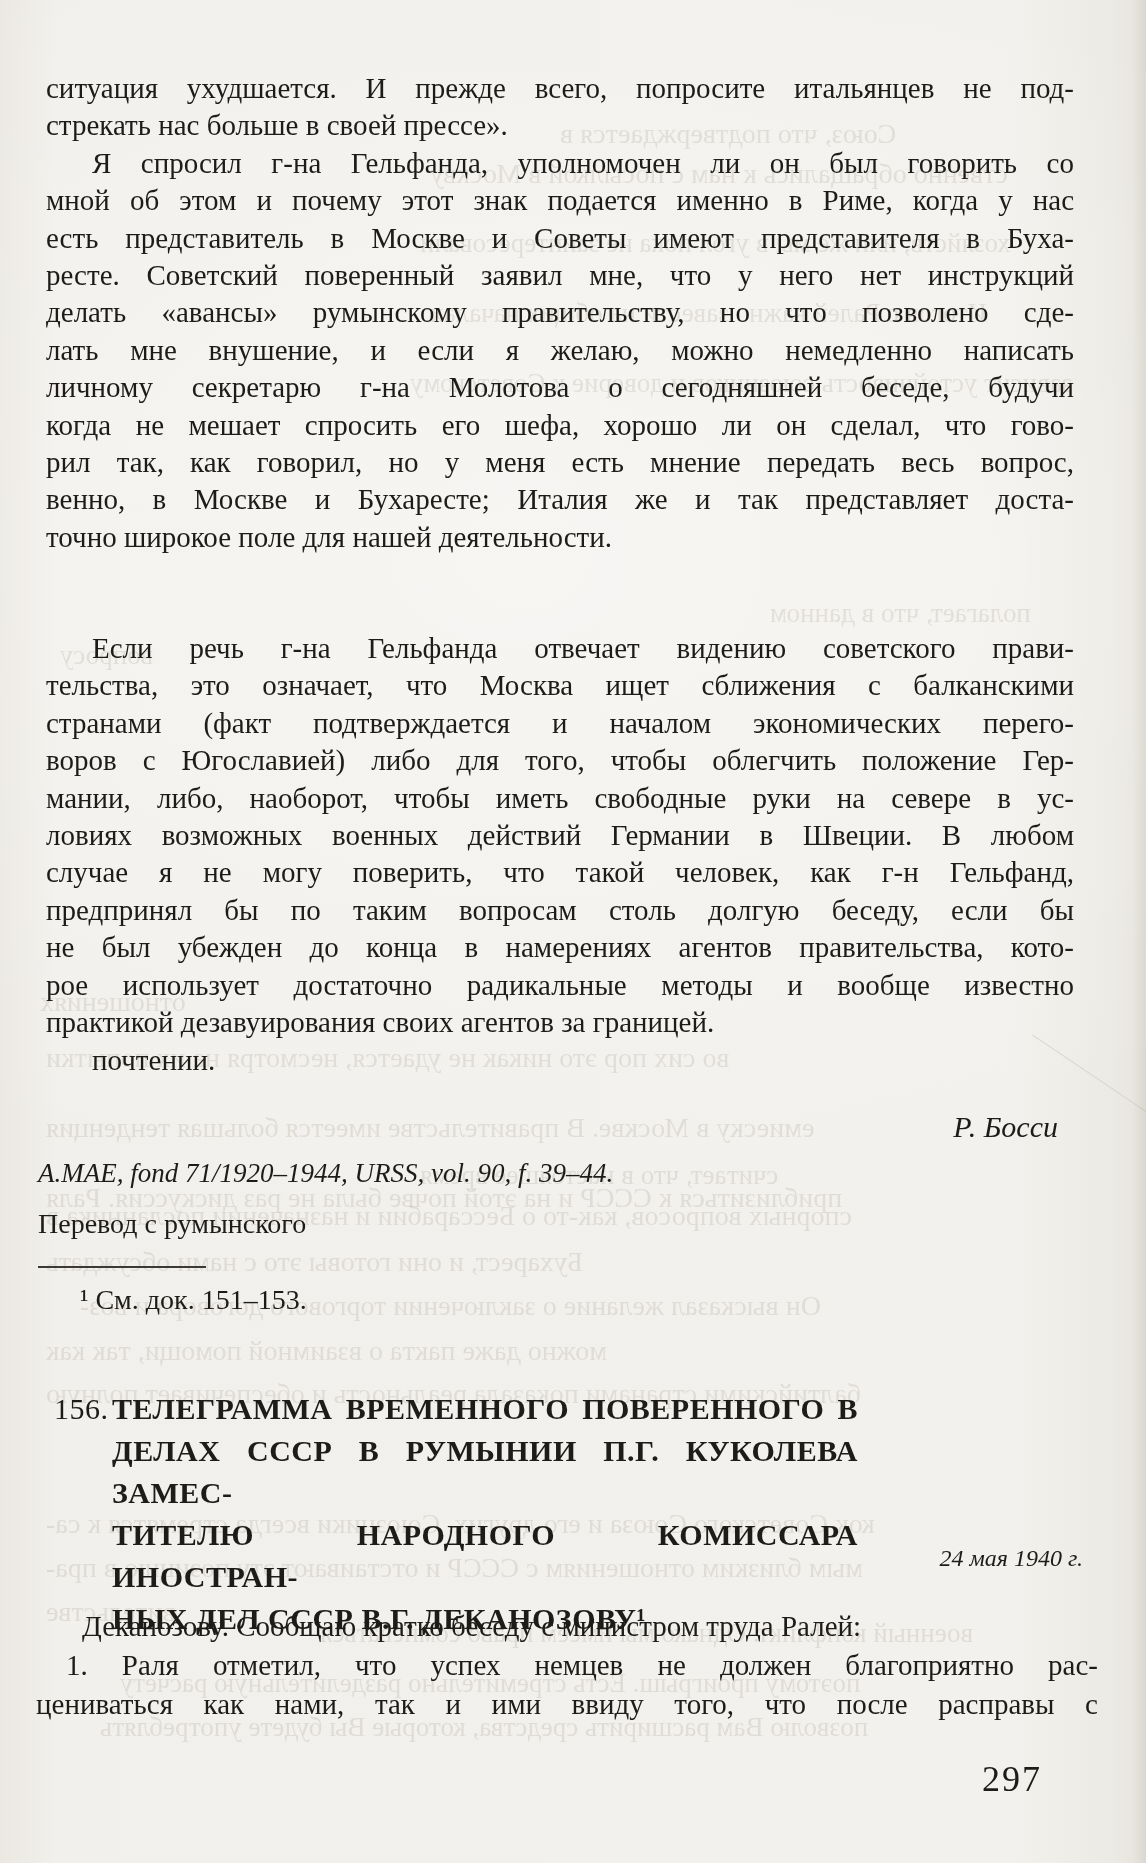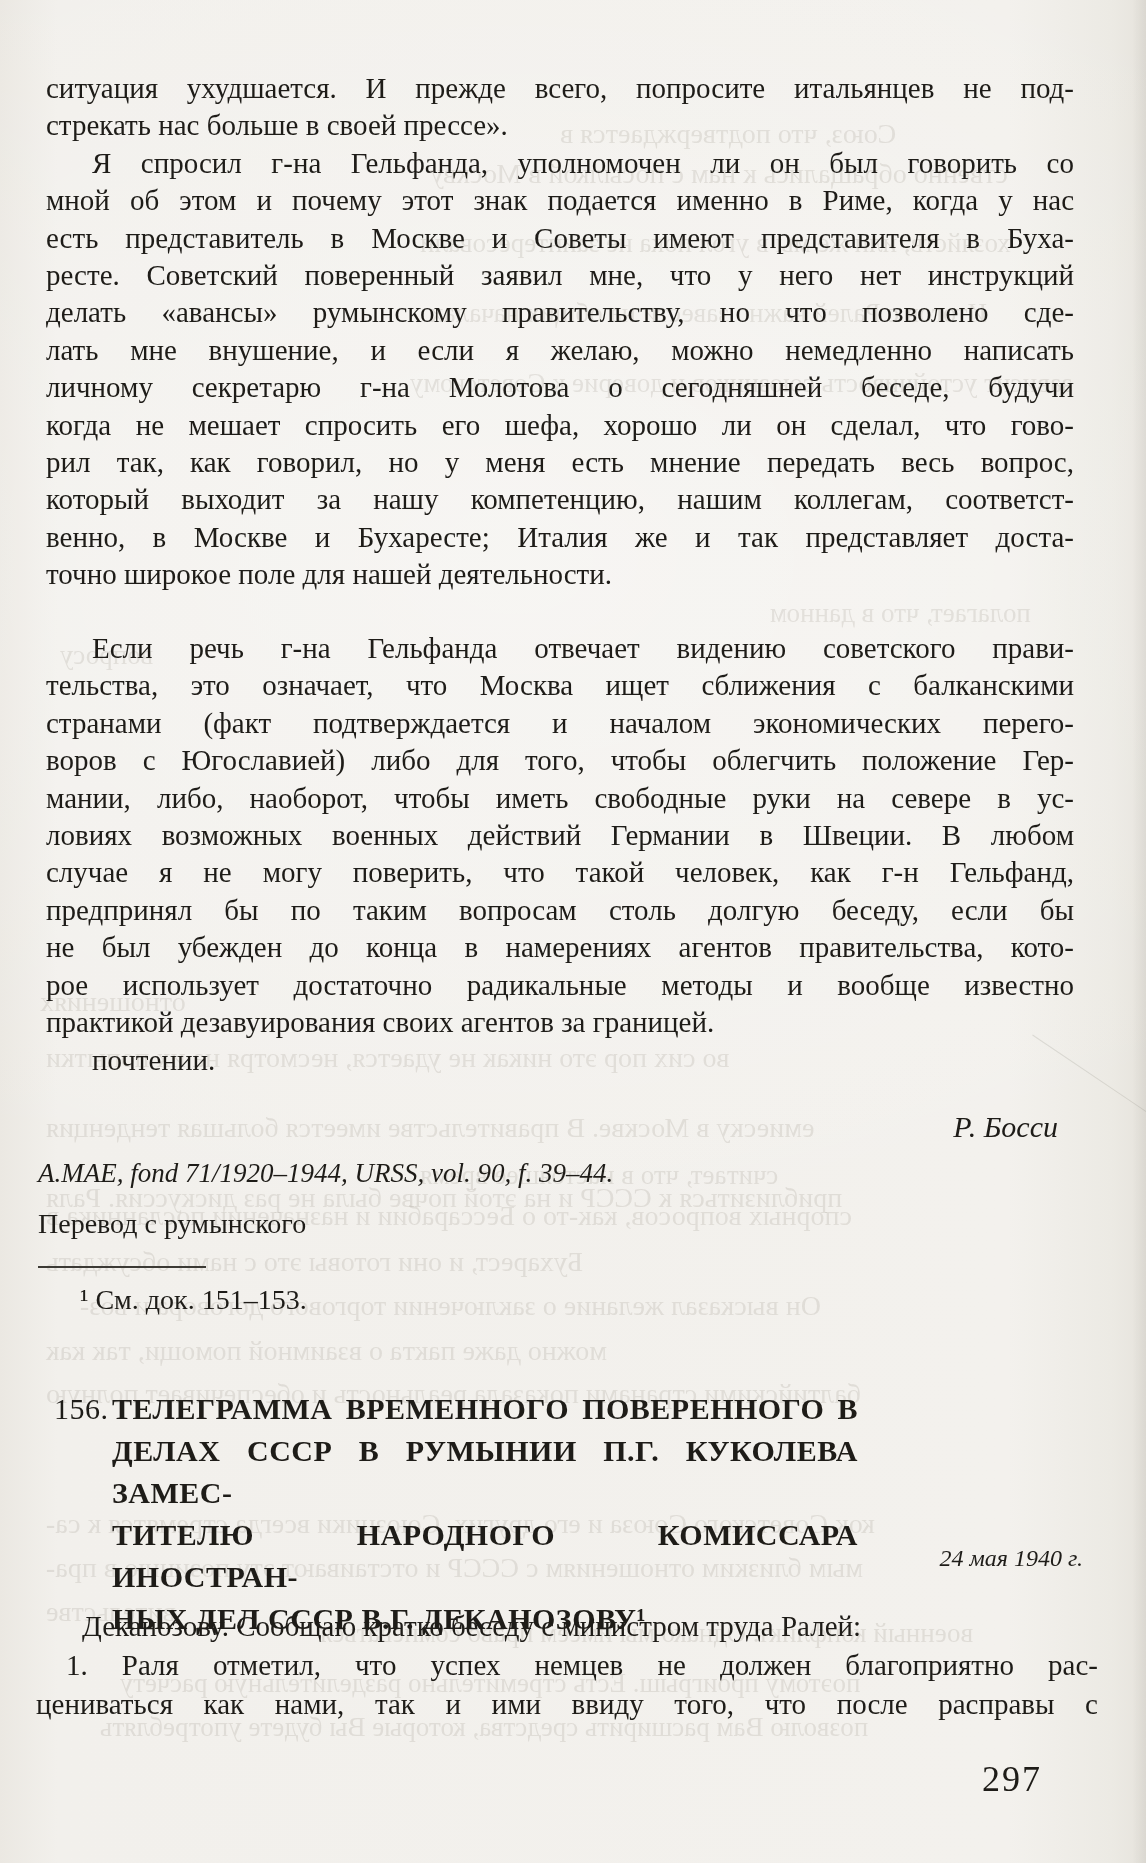--- a/index.html
+++ b/index.html
@@ -80,21 +80,20 @@
     <div class="para">
         <div class="tline">Я спросил г-на Гельфанда, уполномочен ли он был говорить со</div>
         <div class="tline">мной об этом и почему этот знак подается именно в Риме, когда у нас</div>
         <div class="tline">есть представитель в Москве и Советы имеют представителя в Буха-</div>
         <div class="tline">ресте. Советский поверенный заявил мне, что у него нет инструкций</div>
         <div class="tline">делать «авансы» румынскому правительству, но что позволено сде-</div>
         <div class="tline">лать мне внушение, и если я желаю, можно немедленно написать</div>
         <div class="tline">личному секретарю г-на Молотова о сегодняшней беседе, будучи</div>
         <div class="tline">когда не мешает спросить его шефа, хорошо ли он сделал, что гово-</div>
         <div class="tline">рил так, как говорил, но у меня есть мнение передать весь вопрос,</div>
-        <div class="tline">который выходит за нашу компетенцию, нашим коллегам, соответст-</div>
         <div class="tline">венно, в Москве и Бухаресте; Италия же и так представляет доста-</div>
         <div class="tline last">точно широкое поле для нашей деятельности.</div>
       </div>
   </div>
 
   <div class="abs textcol" style="top:630px">
     <div class="para">
         <div class="tline">Если речь г-на Гельфанда отвечает видению советского прави-</div>
         <div class="tline">тельства, это означает, что Москва ищет сближения с балканскими</div>
         <div class="tline">странами (факт подтверждается и началом экономических перего-</div>

